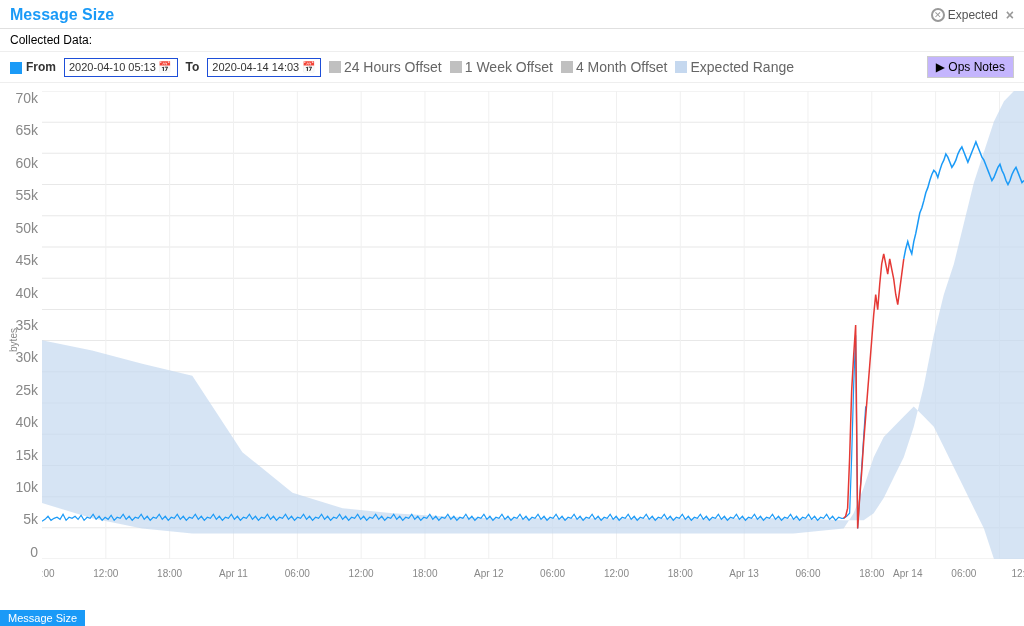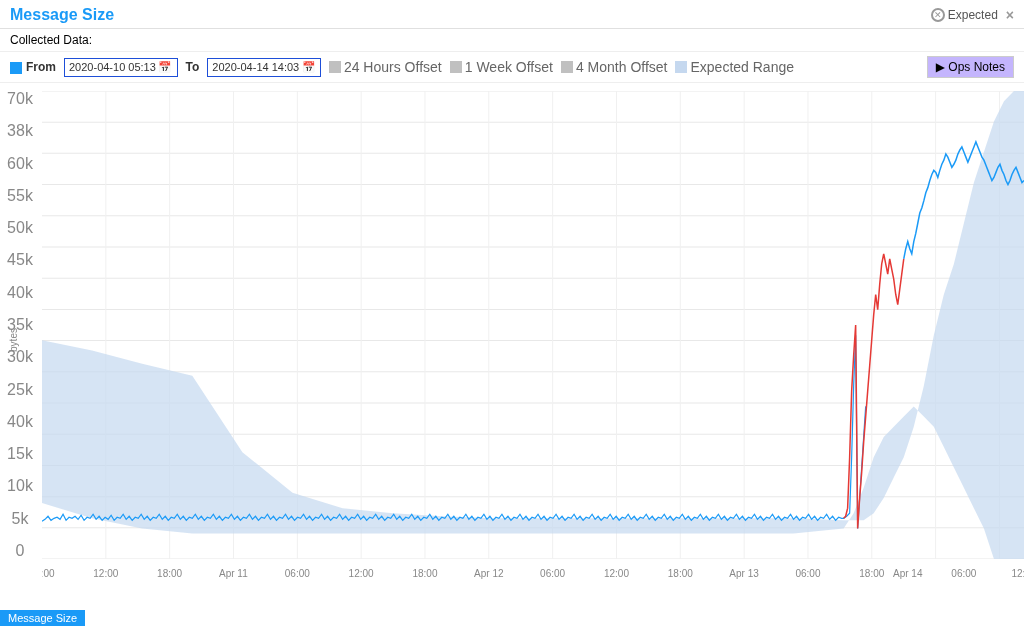--- a/index.html
+++ b/index.html
@@ -143,23 +143,23 @@
       left: 0;
       top: 0;
       bottom: 30px;
       width: 42px;
       display: flex;
       flex-direction: column;
       justify-content: space-between;
       padding: 0 4px 0 2px;
     }
     .y-label {
-      font-size: 16px;
+      font-size: 14px;
       color: #888;
-      text-align: center;
+      text-align: right;
       line-height: 1;
     }
     .chart-plot {
       position: absolute;
       left: 42px;
       right: 0;
       top: 0;
       bottom: 30px;
     }
     .x-axis {
@@ -231,21 +231,21 @@
     </div>
   </div>
   <button class="ops-notes-btn">▶ Ops Notes</button>
 </div>
 
 <div class="chart-area">
   <div class="chart-container">
 
     <div class="y-axis">
       <span class="y-label">70k</span>
-      <span class="y-label">38k</span>
+      <span class="y-label">65k</span>
       <span class="y-label">60k</span>
       <span class="y-label">55k</span>
       <span class="y-label">50k</span>
       <span class="y-label">45k</span>
       <span class="y-label">40k</span>
       <span class="y-label">35k</span>
       <span class="y-label">30k</span>
       <span class="y-label">25k</span>
       <span class="y-label">40k</span>
       <span class="y-label">15k</span>

